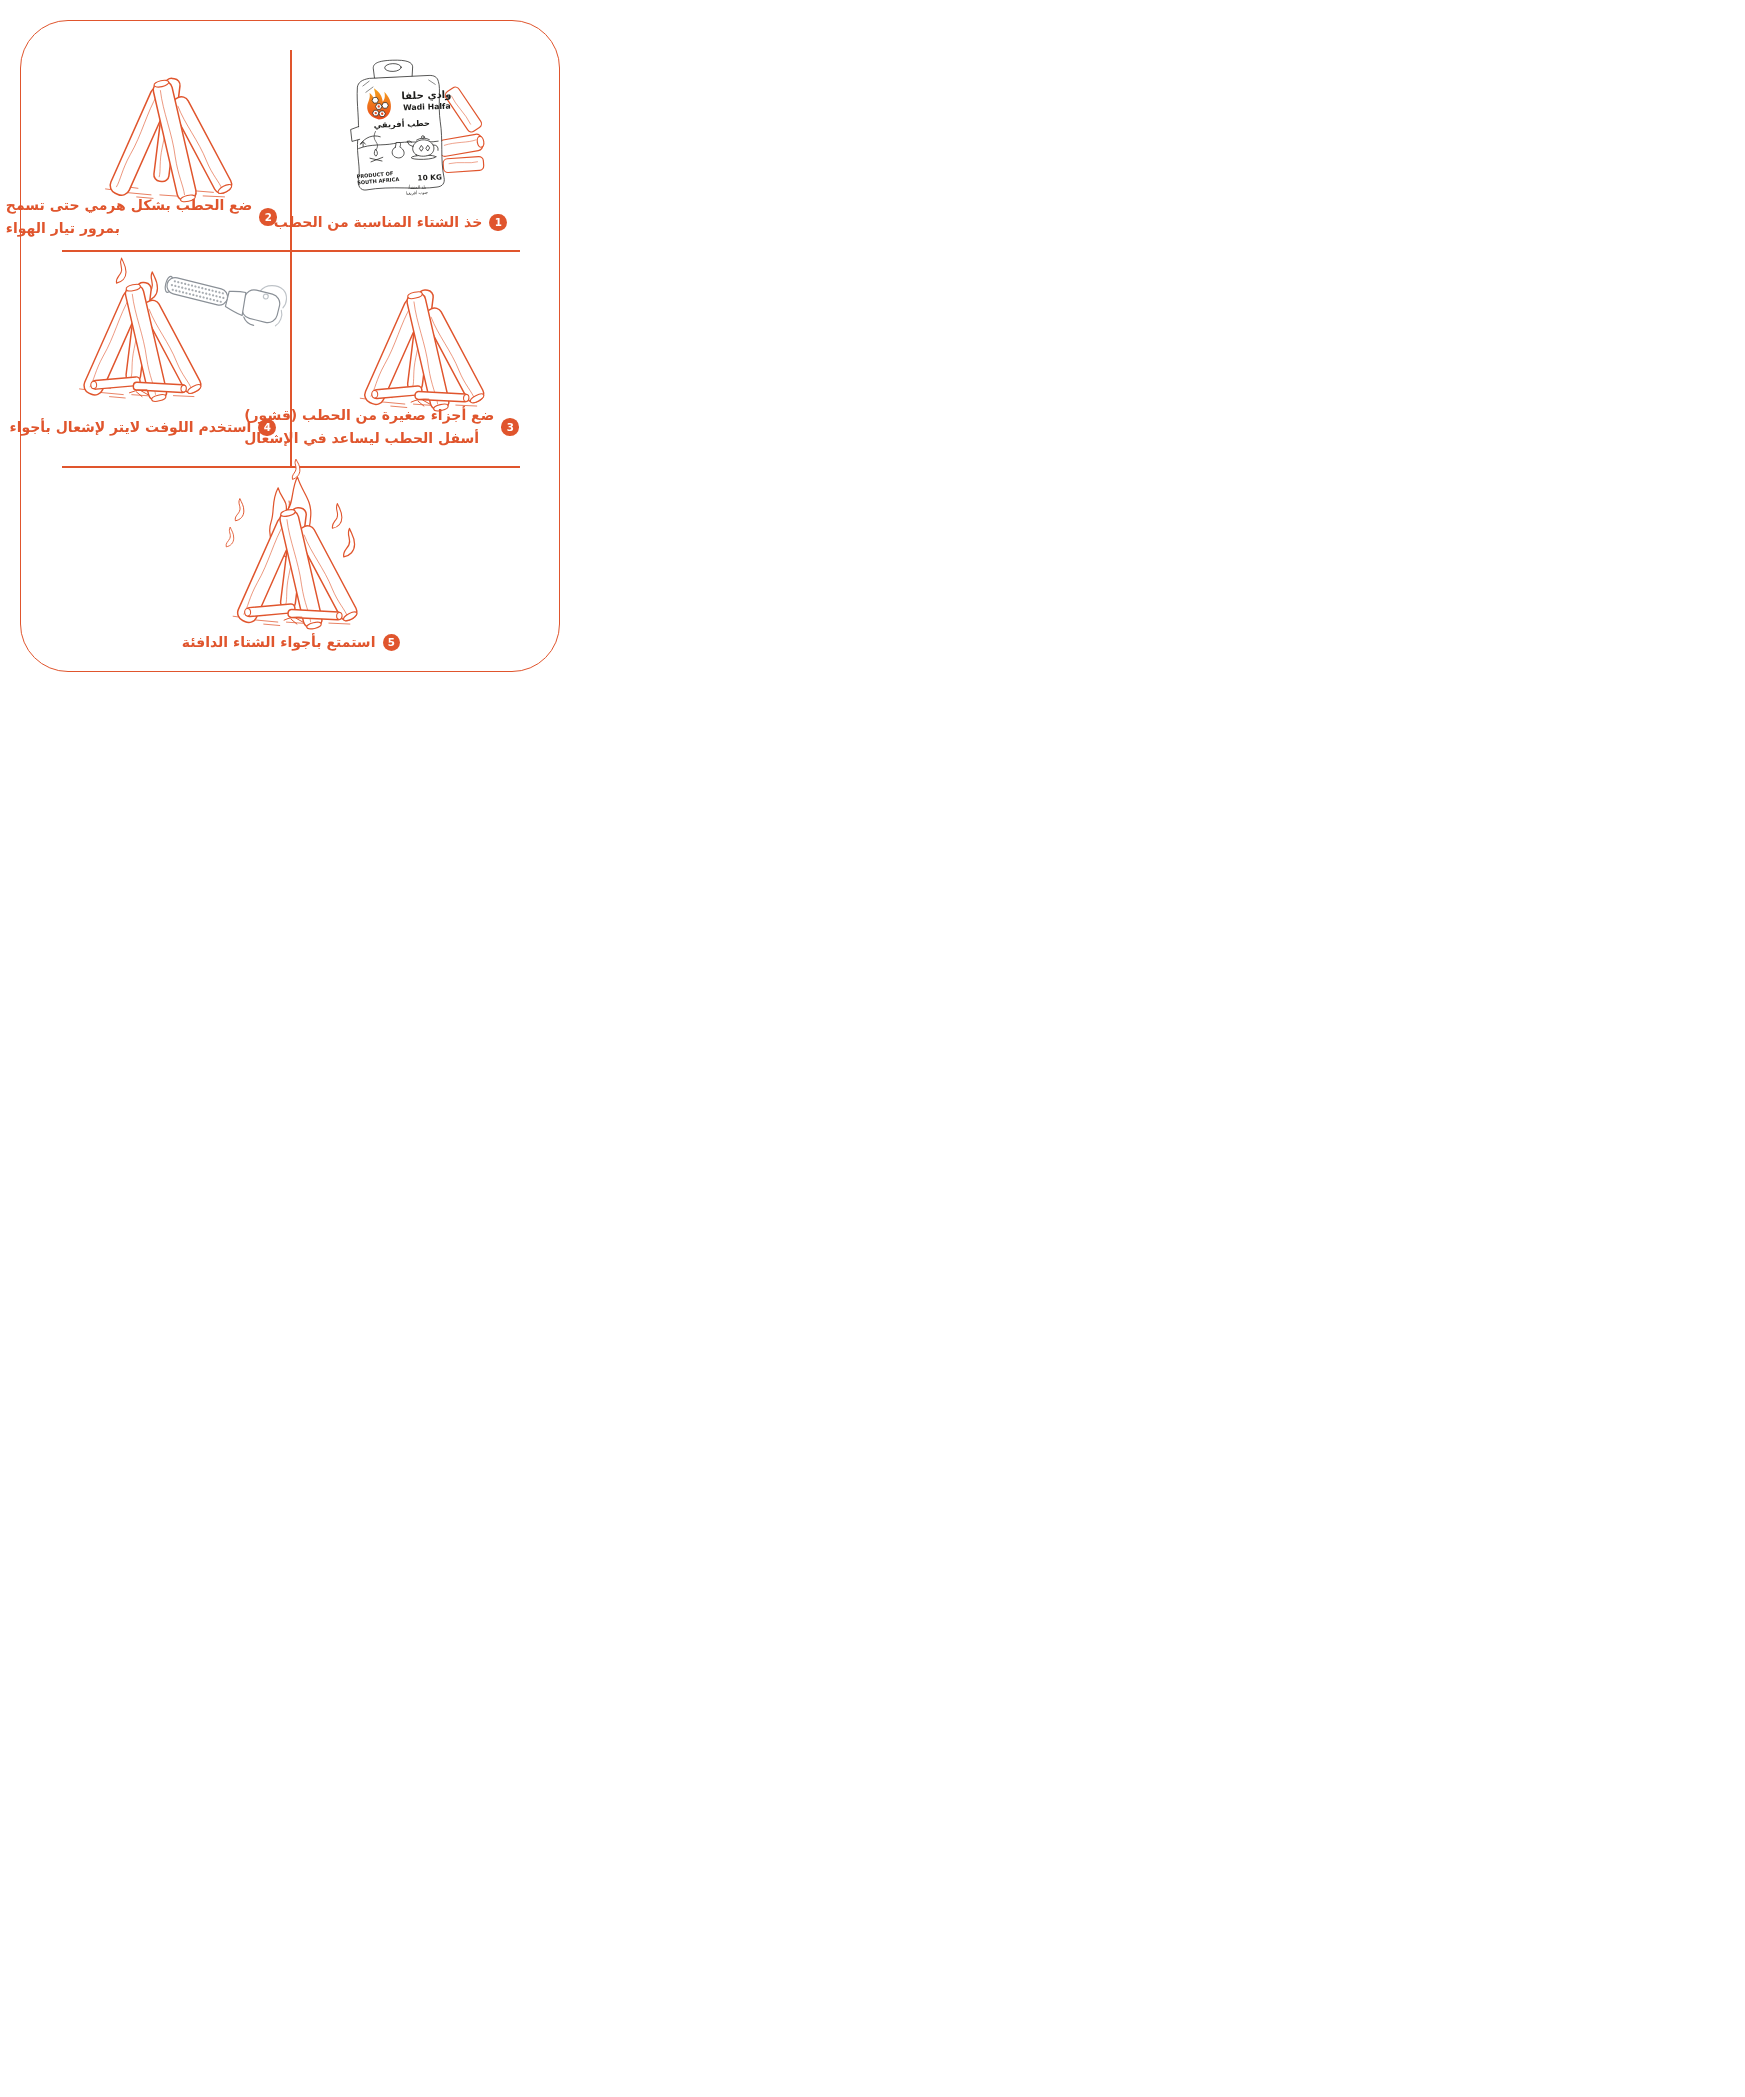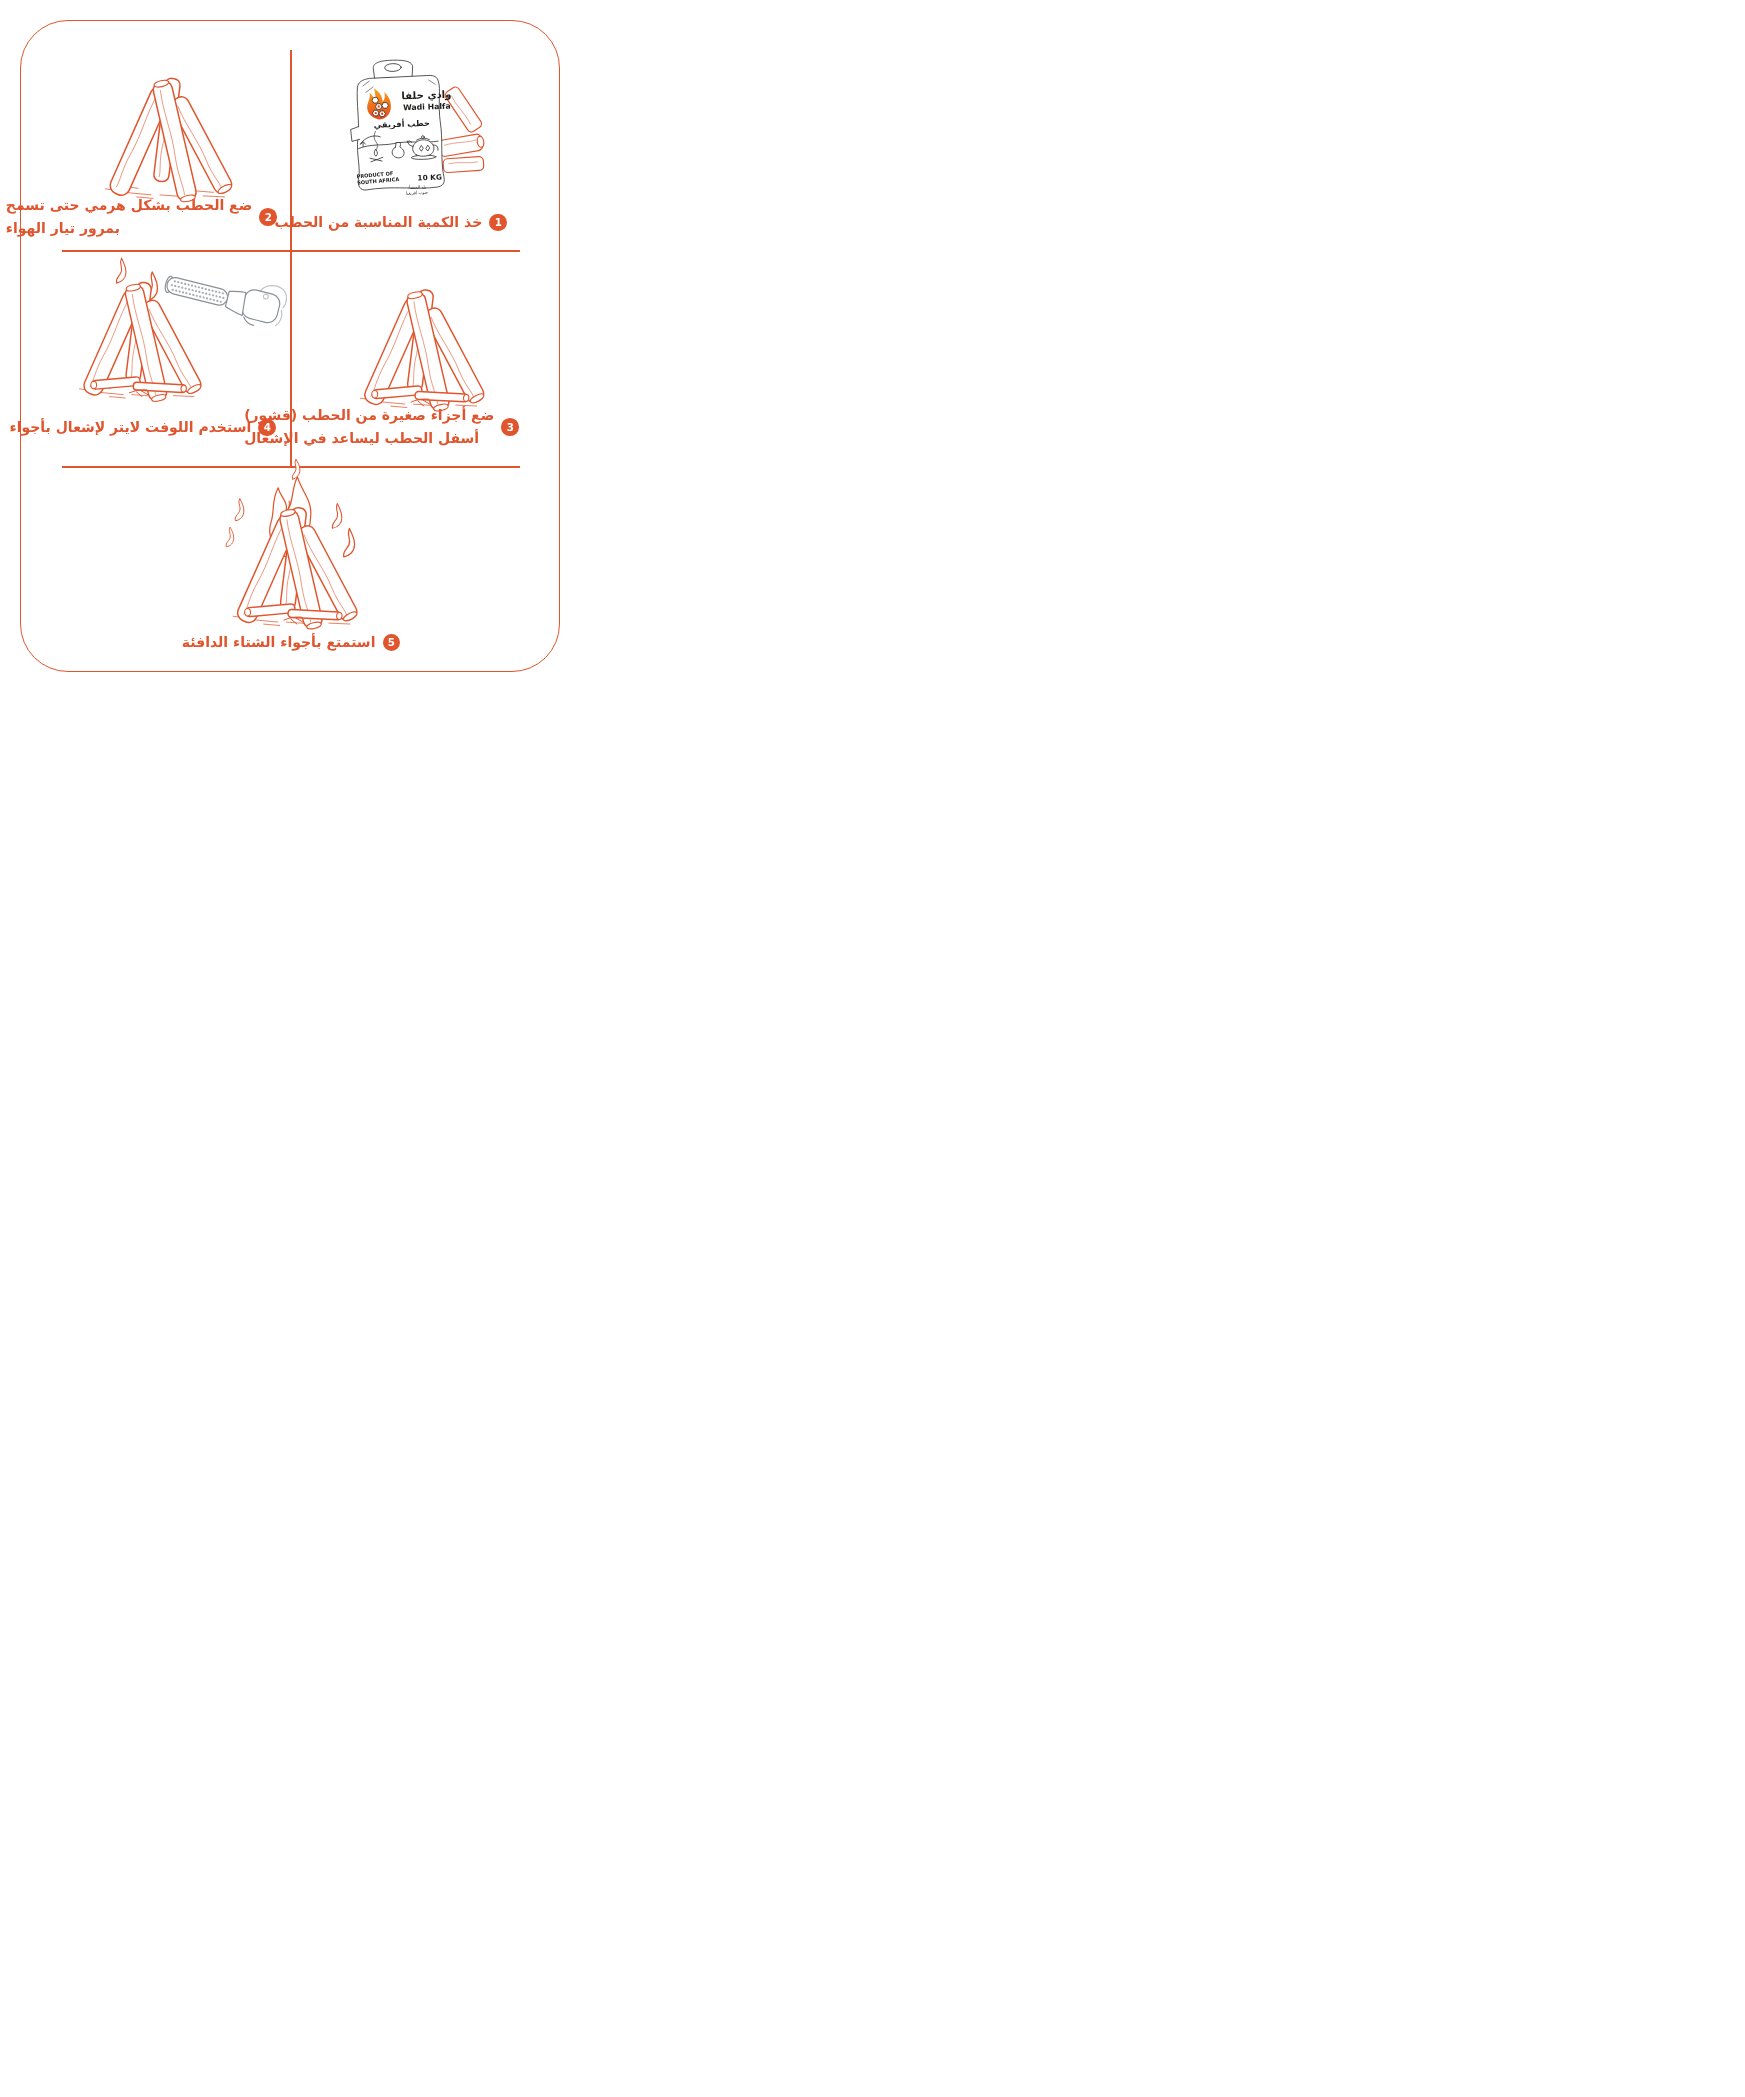--- a/index.html
+++ b/index.html
@@ -187,21 +187,21 @@
           <text class="bagtext" x="66" y="276" font-size="11" font-weight="bold">SOUTH AFRICA</text>
         </g>
         <text class="bagtext" x="198" y="272" font-size="16" font-weight="bold">10 KG</text>
         <text class="bagtext" x="196" y="290" text-anchor="middle" font-size="9" direction="rtl">بلد المنشأ:</text>
         <text class="bagtext" x="196" y="302" text-anchor="middle" font-size="9" direction="rtl">جنوب أفريقيا</text>
       </g>
     </svg>
   </div>
   <div class="caption" style="top:211px;right:75px">
     <span class="badge">1</span>
-    <p class="cap-text" lang="ar">خذ الكمية المناسبة من الحطب</p>
+    <p class="cap-text" lang="ar">خذ الشتاء المناسبة من الحطب</p>
   </div>
 
   <div class="illus" style="left:84px;top:65px;width:161px;height:136px">
     <svg viewBox="0 0 320 270">
         <use href="#d-teepee"></use>
       </svg>
   </div>
   <div class="caption" style="top:194px;right:305px">
     <span class="badge">2</span>
     <p class="cap-text" lang="ar">ضع الحطب بشكل هرمي حتى تسمح

